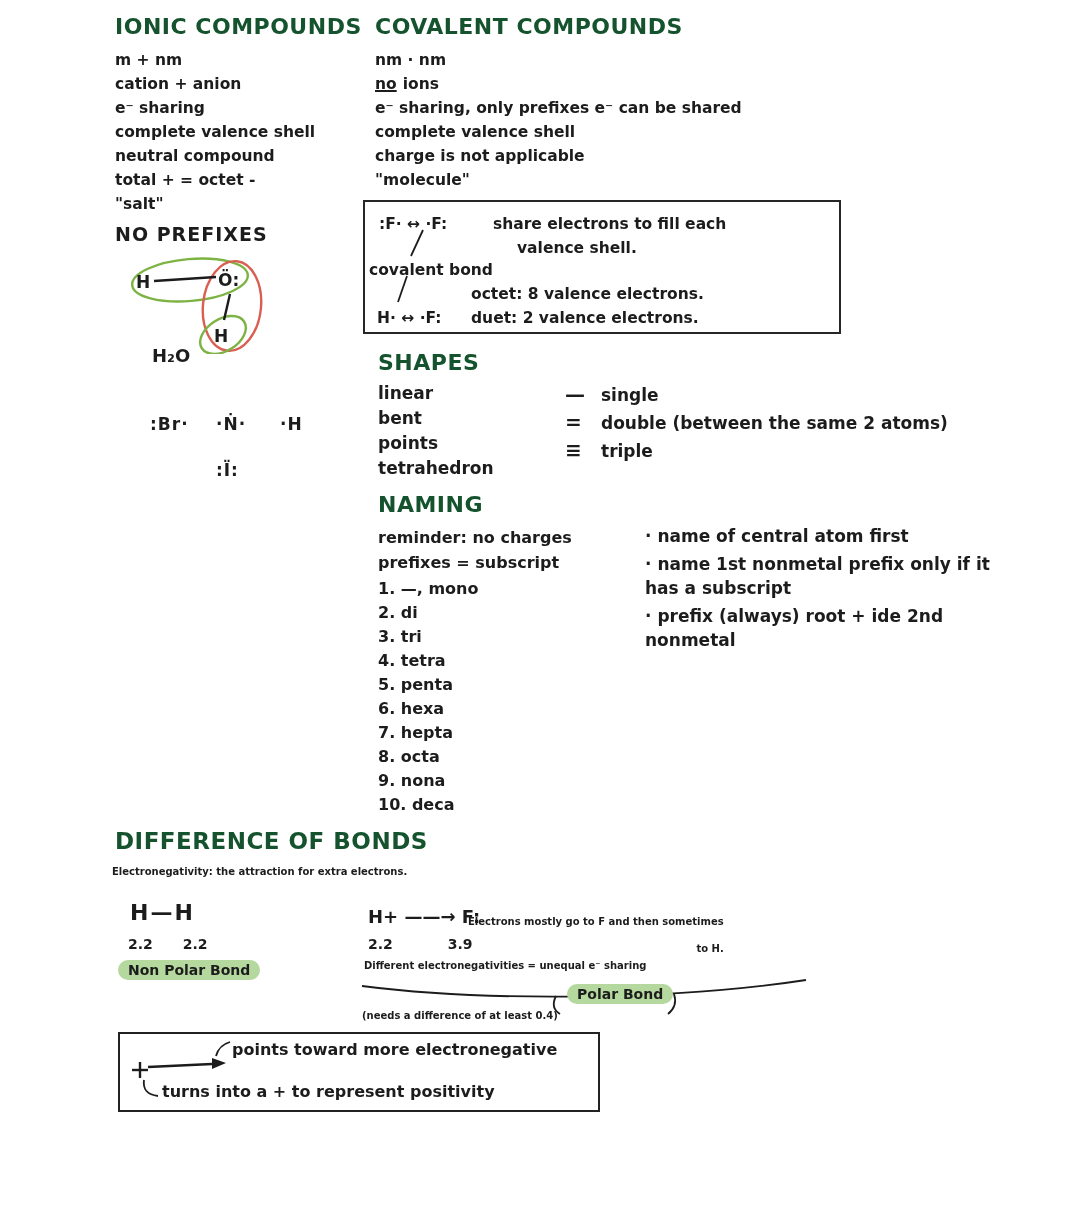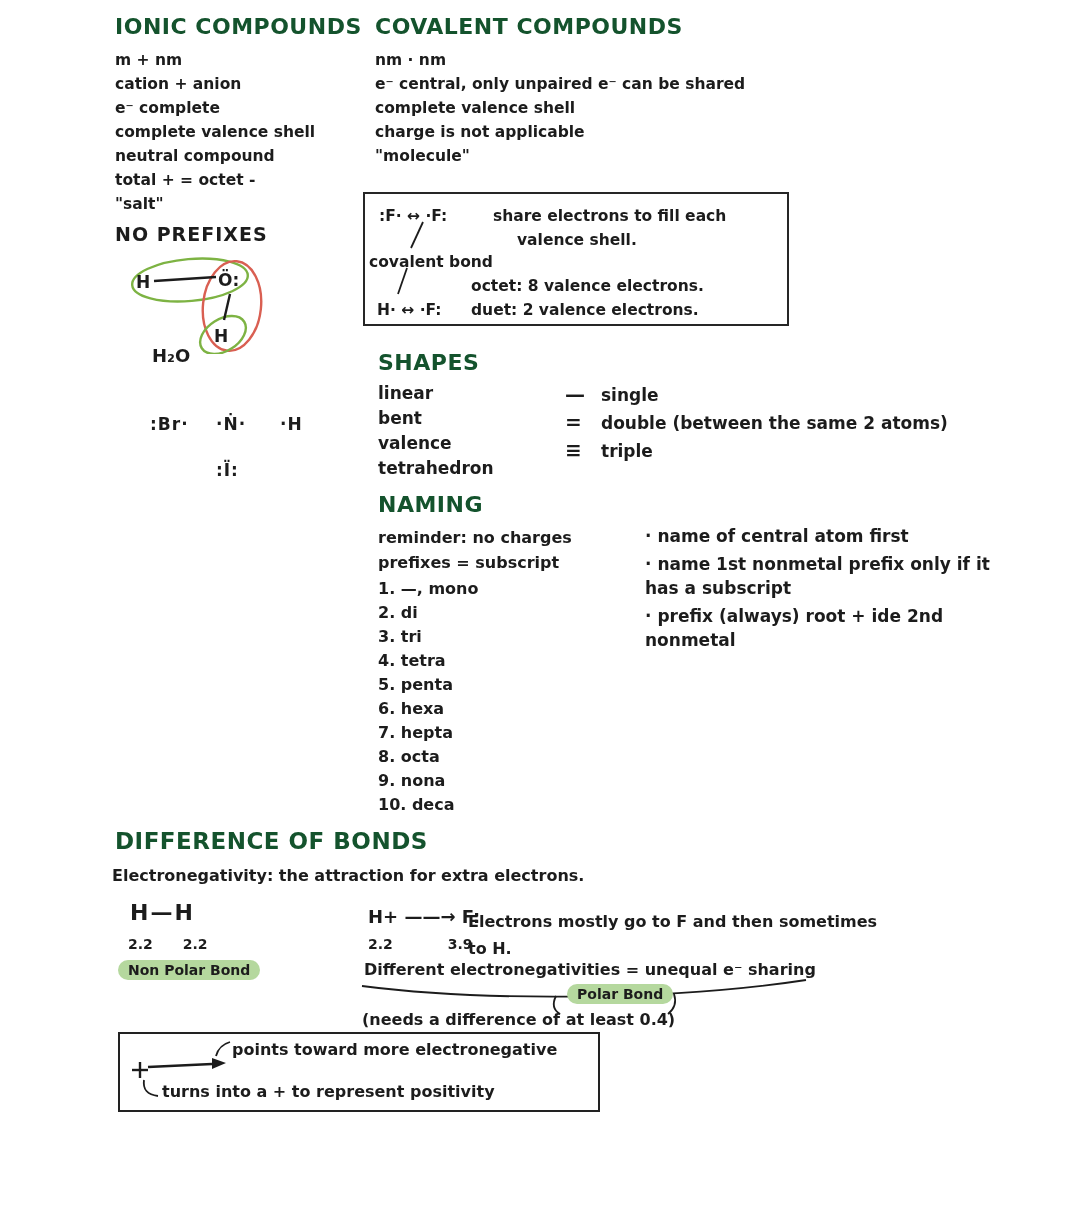--- a/index.html
+++ b/index.html
@@ -31,35 +31,35 @@
   .bondrow { line-height:26px; white-space:nowrap; }
   .bsym { display:inline-block; width:36px; font-size:20px; font-weight:bold; }
   .blabel { font-size:17px; font-weight:bold; }
   .nlist { margin-top:2px; }
   .nlist .note { line-height:24px; font-size:16px; }
   .nnote { font-size:17px; font-weight:bold; line-height:24px; margin-bottom:4px; }
   .pill {
     display:inline-block; background:#b5d89e; border-radius:10px;
     padding:2px 10px; font-size:14px; font-weight:bold; white-space:nowrap;
   }
-  .smallbold { font-size:16px; font-weight:bold; white-space:nowrap; }
+  .smallbold { font-size:10px; font-weight:bold; white-space:nowrap;text-align:right; }
   .valrow { display:flex; font-size:14px; font-weight:bold; }
   .arrowbox { border:2.5px solid #222; background:#fff; }
 </style>
 </head>
 <body>
 
 <div class="page">
 
   <div class="abs" style="left:115px;top:14px">
     <div class="gtitle">IONIC COMPOUNDS</div>
     <div class="lines">
       <div class="note">m + nm</div>
       <div class="note">cation + anion</div>
-      <div class="note">e⁻ complete</div>
+      <div class="note">e⁻ sharing</div>
       <div class="note">complete valence shell</div>
       <div class="note">neutral compound</div>
       <div class="note">total + = octet -</div>
       <div class="note">"salt"</div>
     </div>
     <div class="noprefix">NO PREFIXES</div>
   </div>
 
   <svg class="abs" style="left:126px;top:246px" width="152" height="108" viewBox="0 0 152 108">
     <ellipse class="el-green" cx="64" cy="34" rx="58" ry="21" transform="rotate(-5 64 34)"></ellipse>
@@ -76,47 +76,50 @@
 
   <div class="abs lewis" style="left:150px;top:414px">:Br·</div>
   <div class="abs lewis" style="left:216px;top:414px">·Ṅ·</div>
   <div class="abs lewis" style="left:280px;top:414px">·H</div>
   <div class="abs lewis" style="left:216px;top:460px">:Ï:</div>
 
   <div class="abs" style="left:375px;top:14px">
     <div class="gtitle">COVALENT COMPOUNDS</div>
     <div class="lines">
       <div class="note">nm · nm</div>
-      <div class="note">e⁻ central, only unpaired e⁻ can be shared</div>
+      <div class="note">
+        <span class="u">no</span><span class="gap">ions</span>
+      </div>
+      <div class="note">e⁻ sharing, only prefixes e⁻ can be shared</div>
       <div class="note">complete valence shell</div>
       <div class="note">charge is not applicable</div>
       <div class="note">"molecule"</div>
     </div>
   </div>
 
-  <div class="abs covbox" style="left:363px;top:192px;width:426px;height:134px">
+  <div class="abs covbox" style="left:363px;top:200px;width:478px;height:134px">
     <svg class="absfill" width="426" height="134" viewBox="0 0 426 134">
       <line class="thin" x1="58" y1="28" x2="46" y2="54"></line>
       <line class="thin" x1="42" y1="74" x2="33" y2="100"></line>
     </svg>
     <div class="abs note" style="left:14px;top:10px">:F· ↔ ·F:</div>
     <div class="abs note" style="left:128px;top:10px">share electrons to fill each</div>
     <div class="abs note" style="left:152px;top:34px">valence shell.</div>
     <div class="abs note" style="left:4px;top:56px">covalent bond</div>
     <div class="abs note" style="left:106px;top:80px">octet: 8 valence electrons.</div>
     <div class="abs note" style="left:12px;top:104px">H· ↔ ·F:</div>
     <div class="abs note" style="left:106px;top:104px">duet: 2 valence electrons.</div>
   </div>
 
   <div class="abs" style="left:378px;top:350px">
     <div class="gtitle">SHAPES</div>
     <div style="margin-top:6px">
       <div class="shapeitem">linear</div>
       <div class="shapeitem">bent</div>
-      <div class="shapeitem">valence</div>
+      <div class="shapeitem">points</div>
       <div class="shapeitem">tetrahedron</div>
     </div>
   </div>
 
   <div class="abs" style="left:565px;top:381px">
     <div class="bondrow">
       <span class="bsym">—</span><span class="blabel">single</span>
     </div>
     <div class="bondrow">
       <span class="bsym">=</span><span class="blabel">double (between the same 2 atoms)</span>

